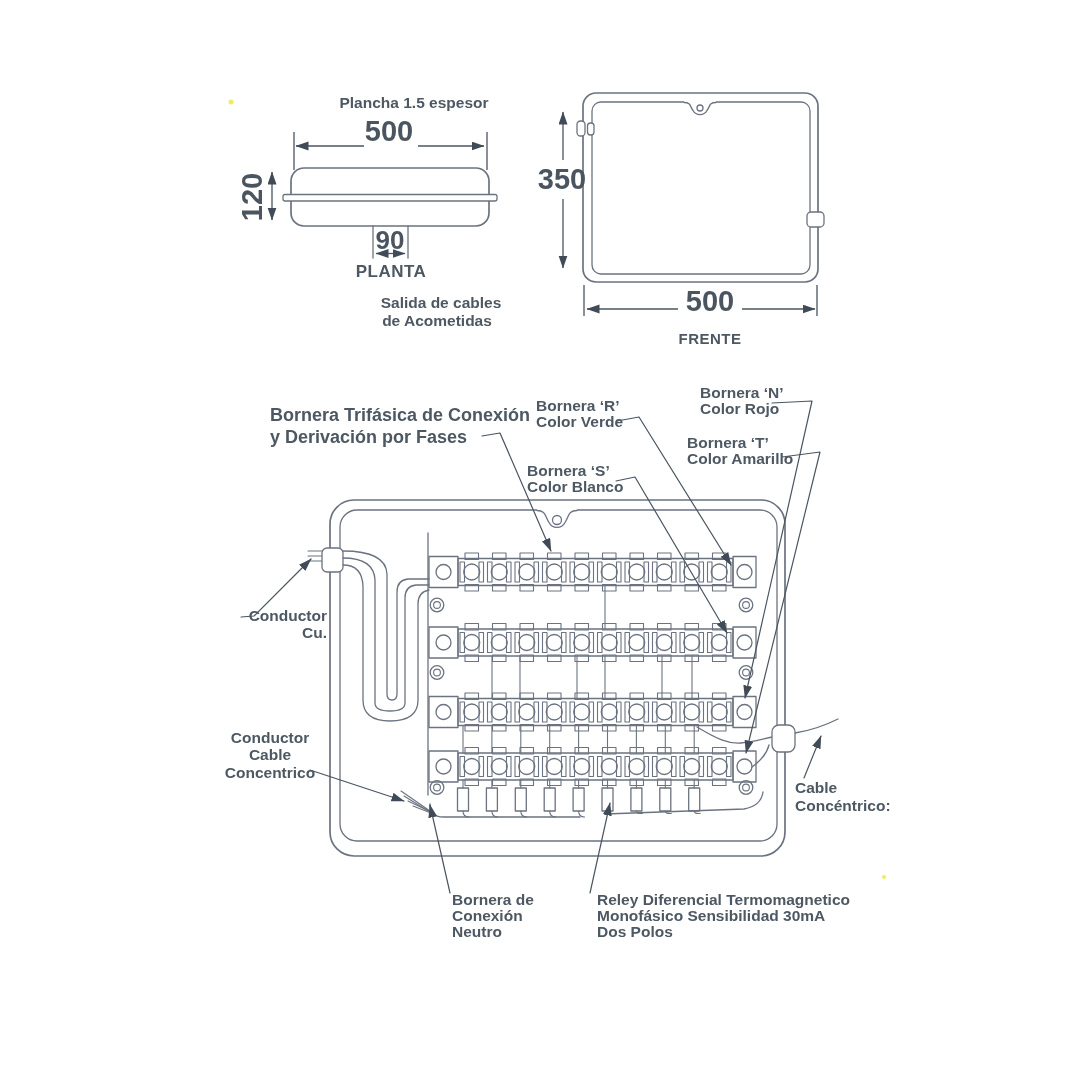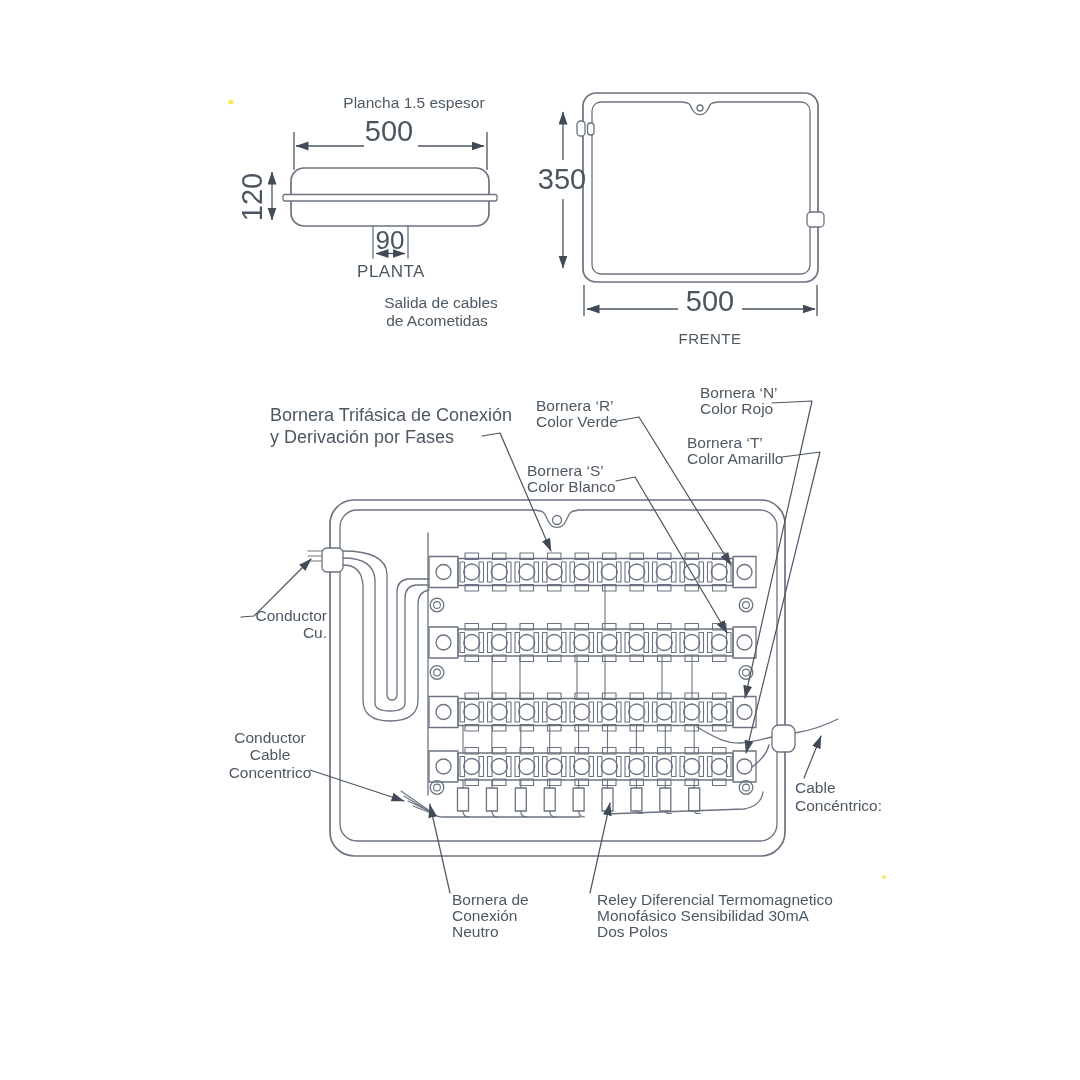--- a/index.html
+++ b/index.html
@@ -1,17 +1,17 @@
 <!DOCTYPE html>
 <html style="--bg: #ffffff; --ink: #6b7380; --dim: #4a5560; --text: #4d5863; --arrow: #414b57;"><head>
 <meta charset="utf-8">
 <style>
   html,body{margin:0;padding:0;background:#fff;}
   .stage{position:relative;width:1080px;height:996px;background:var(--bg,#fff);overflow:hidden;
-         font-family:"Liberation Sans", sans-serif;}
+         font-family:"Liberation Sans", sans-serif;font-weight:bold;}
   svg{position:absolute;left:0;top:0;}
   .ln{fill:none;stroke:var(--ink);stroke-width:1.3;stroke-linecap:round;stroke-linejoin:round;}
   .heavy{stroke-width:1.7;}
   .thin{stroke-width:1.1;}
   .wfill{fill:#ffffff;stroke:var(--ink);stroke-width:1.3;}
   .dimln{fill:none;stroke:var(--dim);stroke-width:1.3;stroke-linecap:butt;}
   .lead{fill:none;stroke:var(--dim);stroke-width:1.2;stroke-linecap:round;stroke-linejoin:round;}
   .txt{fill:var(--text);font-family:"Liberation Sans",sans-serif;font-size:15.5px;}
   .txt-big{fill:var(--text);font-family:"Liberation Sans",sans-serif;font-size:18px;}
   .num{fill:var(--dim);font-family:"Liberation Sans",sans-serif;font-size:29px;}

